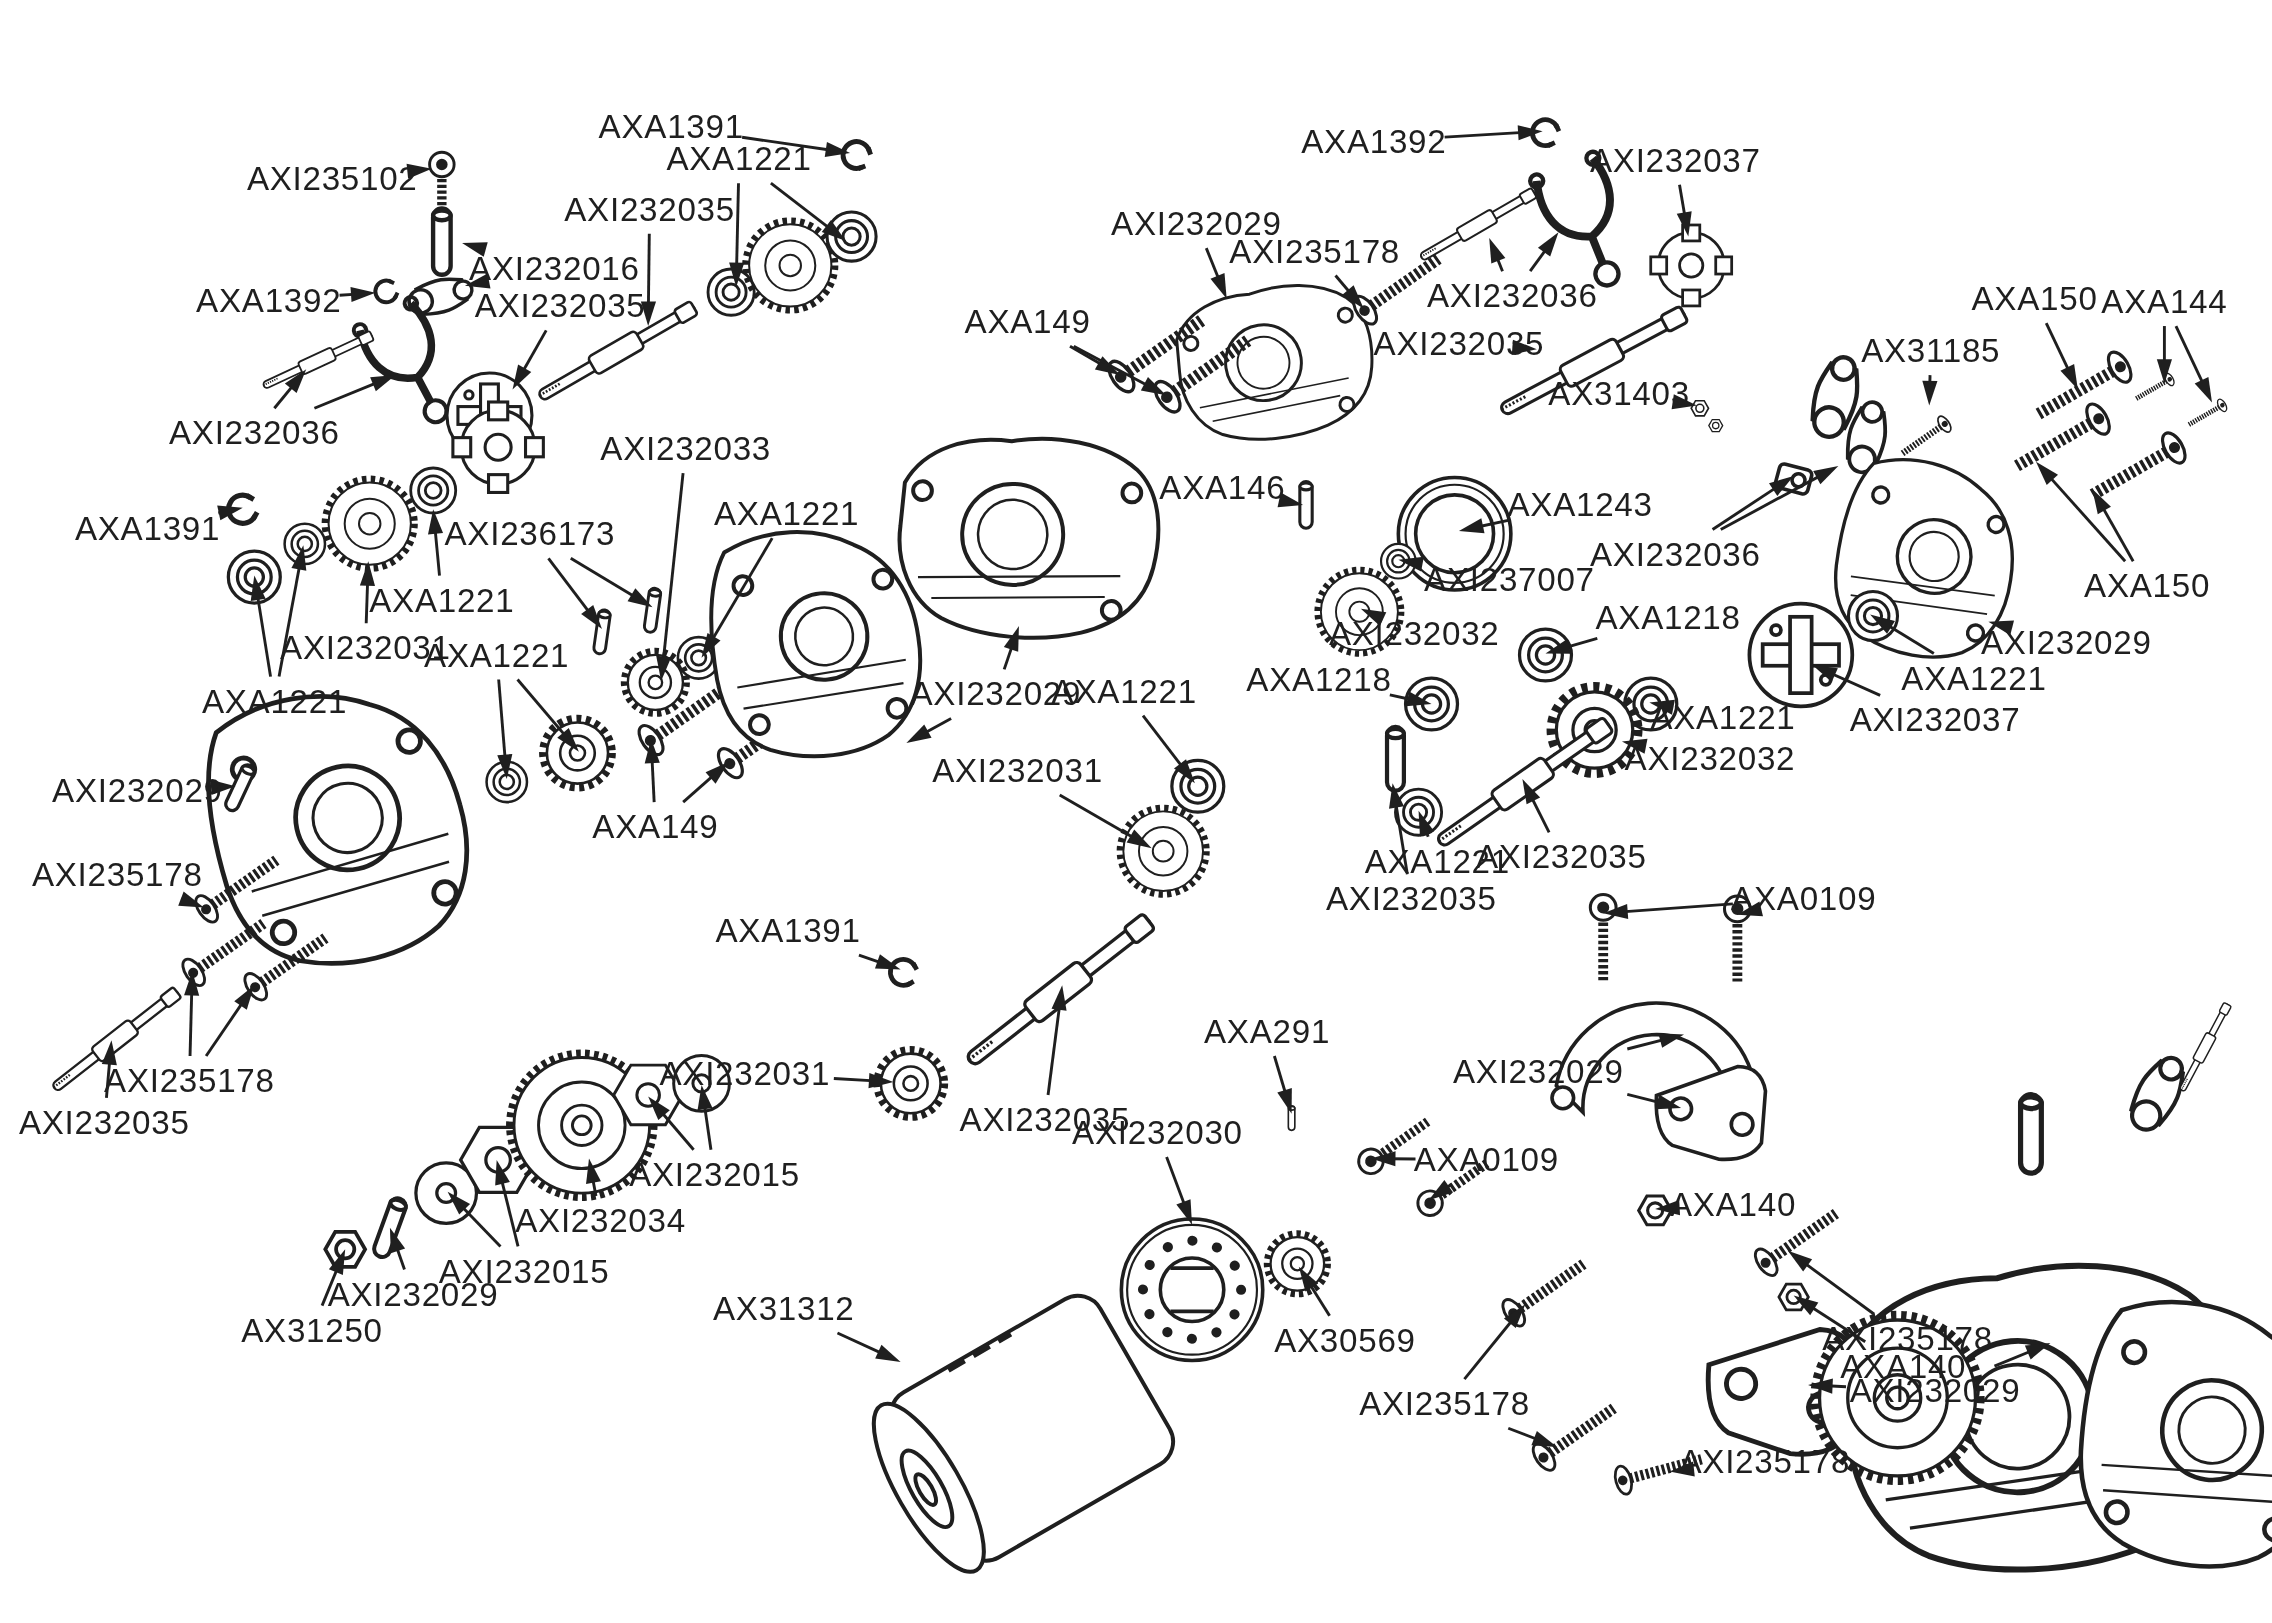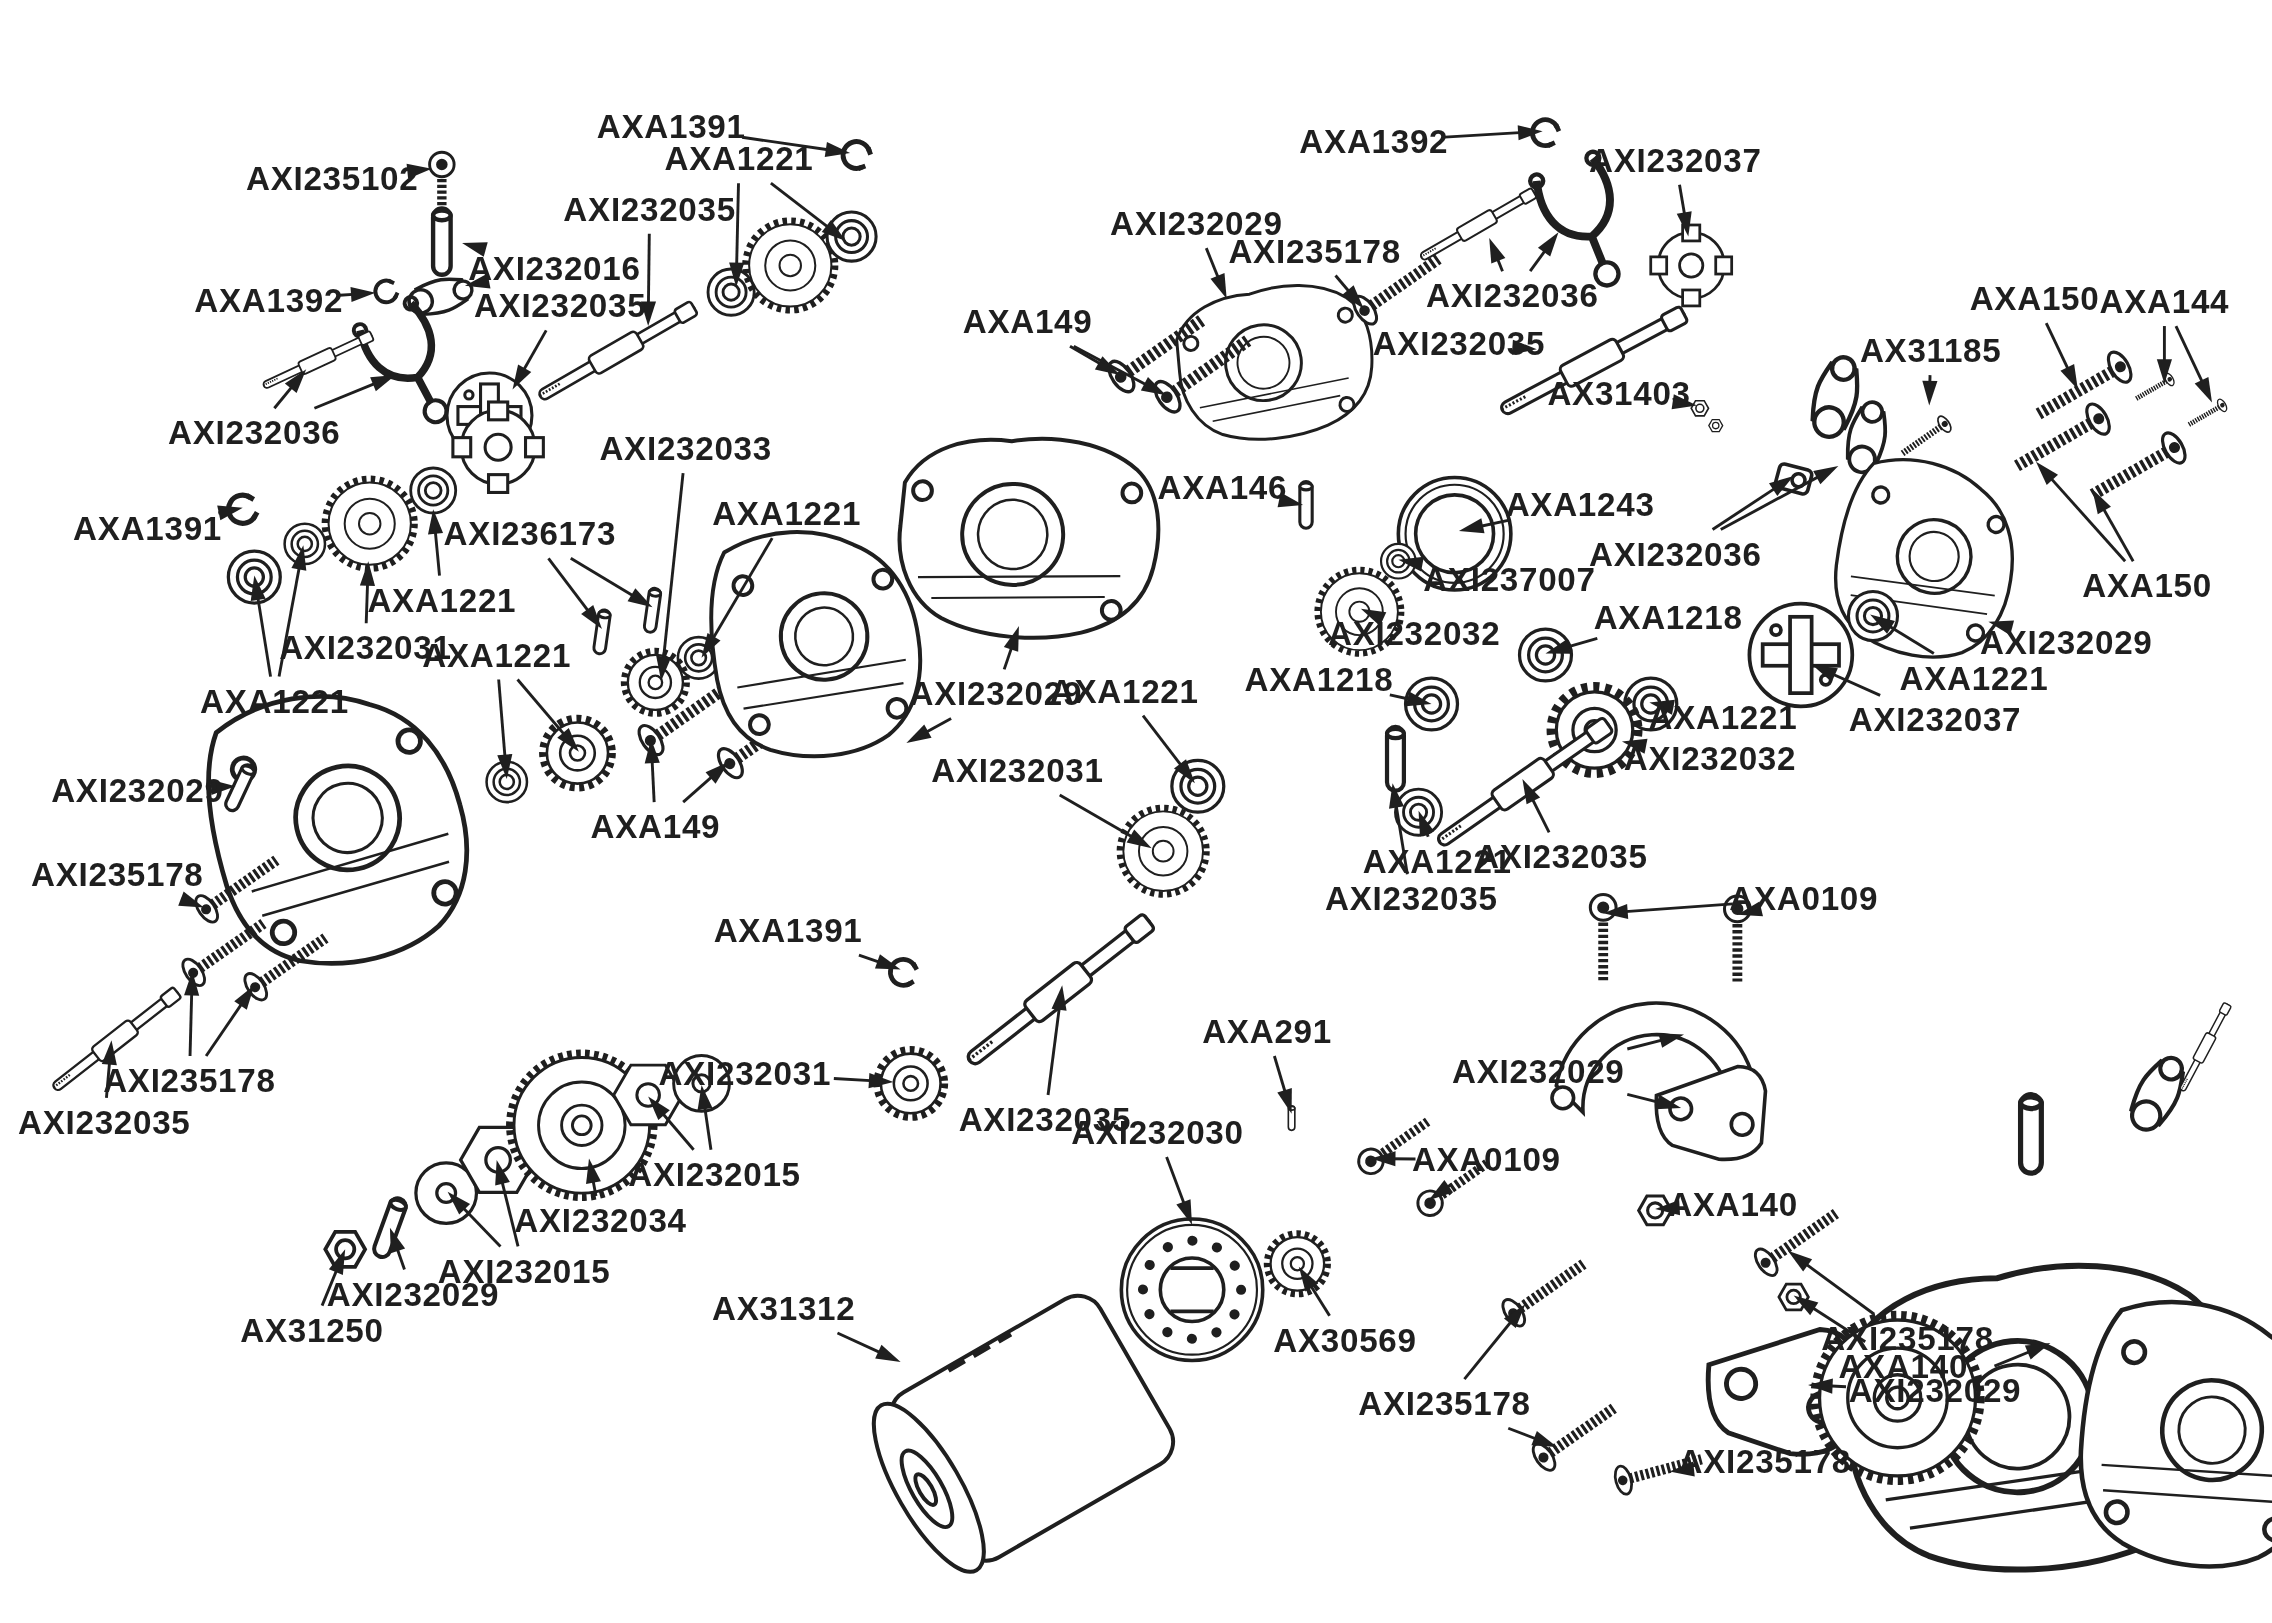--- a/index.html
+++ b/index.html
@@ -1,16 +1,16 @@
 <!DOCTYPE html>
 <html style="font-size:11.5px"><head>
 <meta charset="utf-8">
 <style>
   html,body{margin:0;padding:0;background:#ffffff;}
-  #page{width:2273px;height:1623px;background:#ffffff;position:relative;overflow:hidden;font-weight:bold;}
+  #page{width:2273px;height:1623px;background:#ffffff;position:relative;overflow:hidden;}
   #scene{display:block;width:2273px;height:1623px;}
   .lbl{font-family:"Liberation Sans",sans-serif;font-size:46px;fill:#1f1f1f;text-anchor:middle;letter-spacing:1px;}
   .ld{stroke:#1f1f1f;stroke-width:4;fill:none;}
   .ah{fill:#1f1f1f;stroke:none;}
 </style>
 </head>
 <body>
 
 <div id="page">
 <svg id="scene" viewBox="0 0 3150 2250" xmlns="http://www.w3.org/2000/svg">

